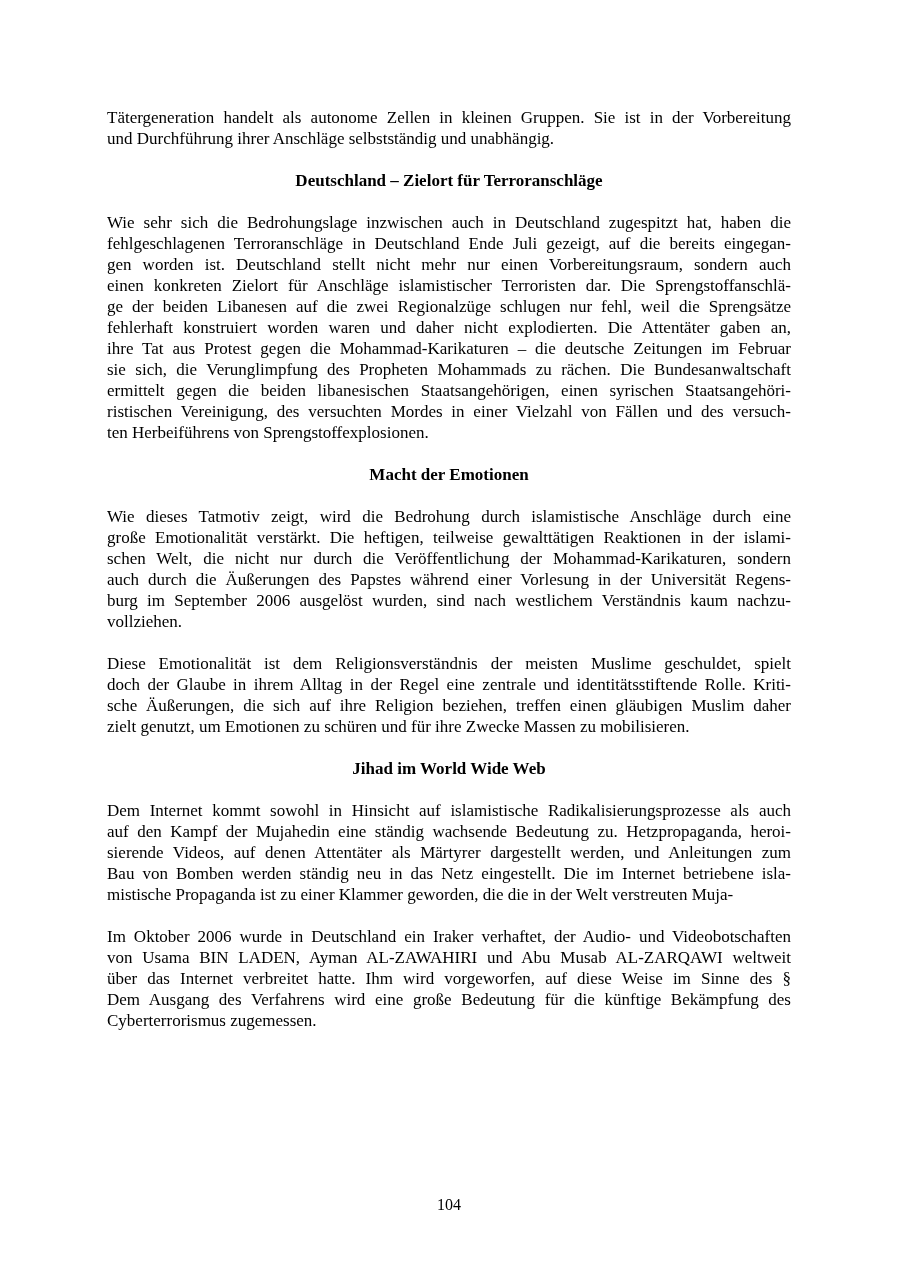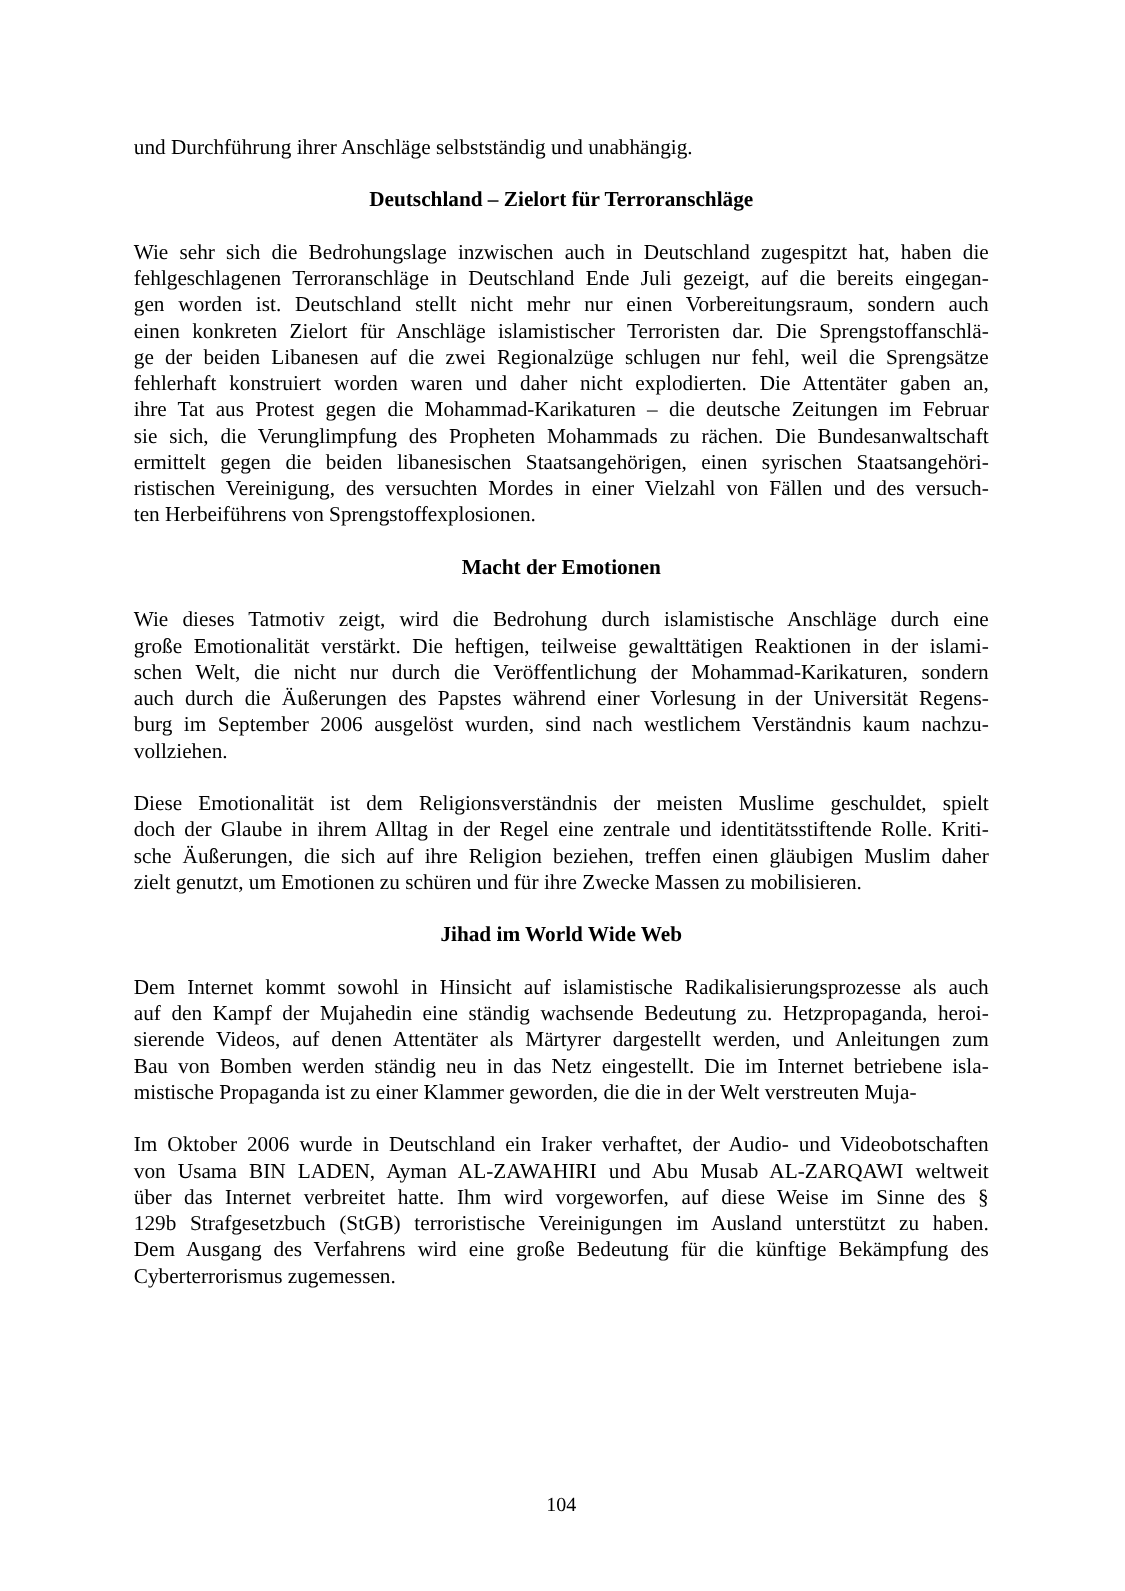--- a/index.html
+++ b/index.html
@@ -50,20 +50,21 @@
     font-size: 16px;
     line-height: 21px;
   }
 </style>
 </head>
 <body>
 
 <div class="page">
   <div class="content">
       <div class="block paragraph">
+        <div class="line">Tätergeneration handelt als autonome Zellen in kleinen Gruppen. Sie ist in der Vorbereitung</div>
         <div class="line">und Durchführung ihrer Anschläge selbstständig und unabhängig.</div>
       </div>
       <div class="block heading">Deutschland – Zielort für Terroranschläge</div>
       <div class="block paragraph">
         <div class="line">Wie sehr sich die Bedrohungslage inzwischen auch in Deutschland zugespitzt hat, haben die</div>
         <div class="line">fehlgeschlagenen Terroranschläge in Deutschland Ende Juli gezeigt, auf die bereits eingegan-</div>
         <div class="line">gen worden ist. Deutschland stellt nicht mehr nur einen Vorbereitungsraum, sondern auch</div>
         <div class="line">einen konkreten Zielort für Anschläge islamistischer Terroristen dar. Die Sprengstoffanschlä-</div>
         <div class="line">ge der beiden Libanesen auf die zwei Regionalzüge schlugen nur fehl, weil die Sprengsätze</div>
         <div class="line">fehlerhaft konstruiert worden waren und daher nicht explodierten. Die Attentäter gaben an,</div>
@@ -93,19 +94,18 @@
         <div class="line">Dem Internet kommt sowohl in Hinsicht auf islamistische Radikalisierungsprozesse als auch</div>
         <div class="line">auf den Kampf der Mujahedin eine ständig wachsende Bedeutung zu. Hetzpropaganda, heroi-</div>
         <div class="line">sierende Videos, auf denen Attentäter als Märtyrer dargestellt werden, und Anleitungen zum</div>
         <div class="line">Bau von Bomben werden ständig neu in das Netz eingestellt. Die im Internet betriebene isla-</div>
         <div class="line">mistische Propaganda ist zu einer Klammer geworden, die die in der Welt verstreuten Muja-</div>
       </div>
       <div class="block paragraph">
         <div class="line">Im Oktober 2006 wurde in Deutschland ein Iraker verhaftet, der Audio- und Videobotschaften</div>
         <div class="line">von Usama BIN LADEN, Ayman AL-ZAWAHIRI und Abu Musab AL-ZARQAWI weltweit</div>
         <div class="line">über das Internet verbreitet hatte. Ihm wird vorgeworfen, auf diese Weise im Sinne des §</div>
-        <div class="line">129b Strafgesetzbuch (StGB) terroristische Vereinigungen im Ausland unterstützt zu haben.</div>
         <div class="line">Dem Ausgang des Verfahrens wird eine große Bedeutung für die künftige Bekämpfung des</div>
         <div class="line">Cyberterrorismus zugemessen.</div>
       </div>
     </div>
   <div class="page-number">104</div>
 </div>
 
 </body></html>

